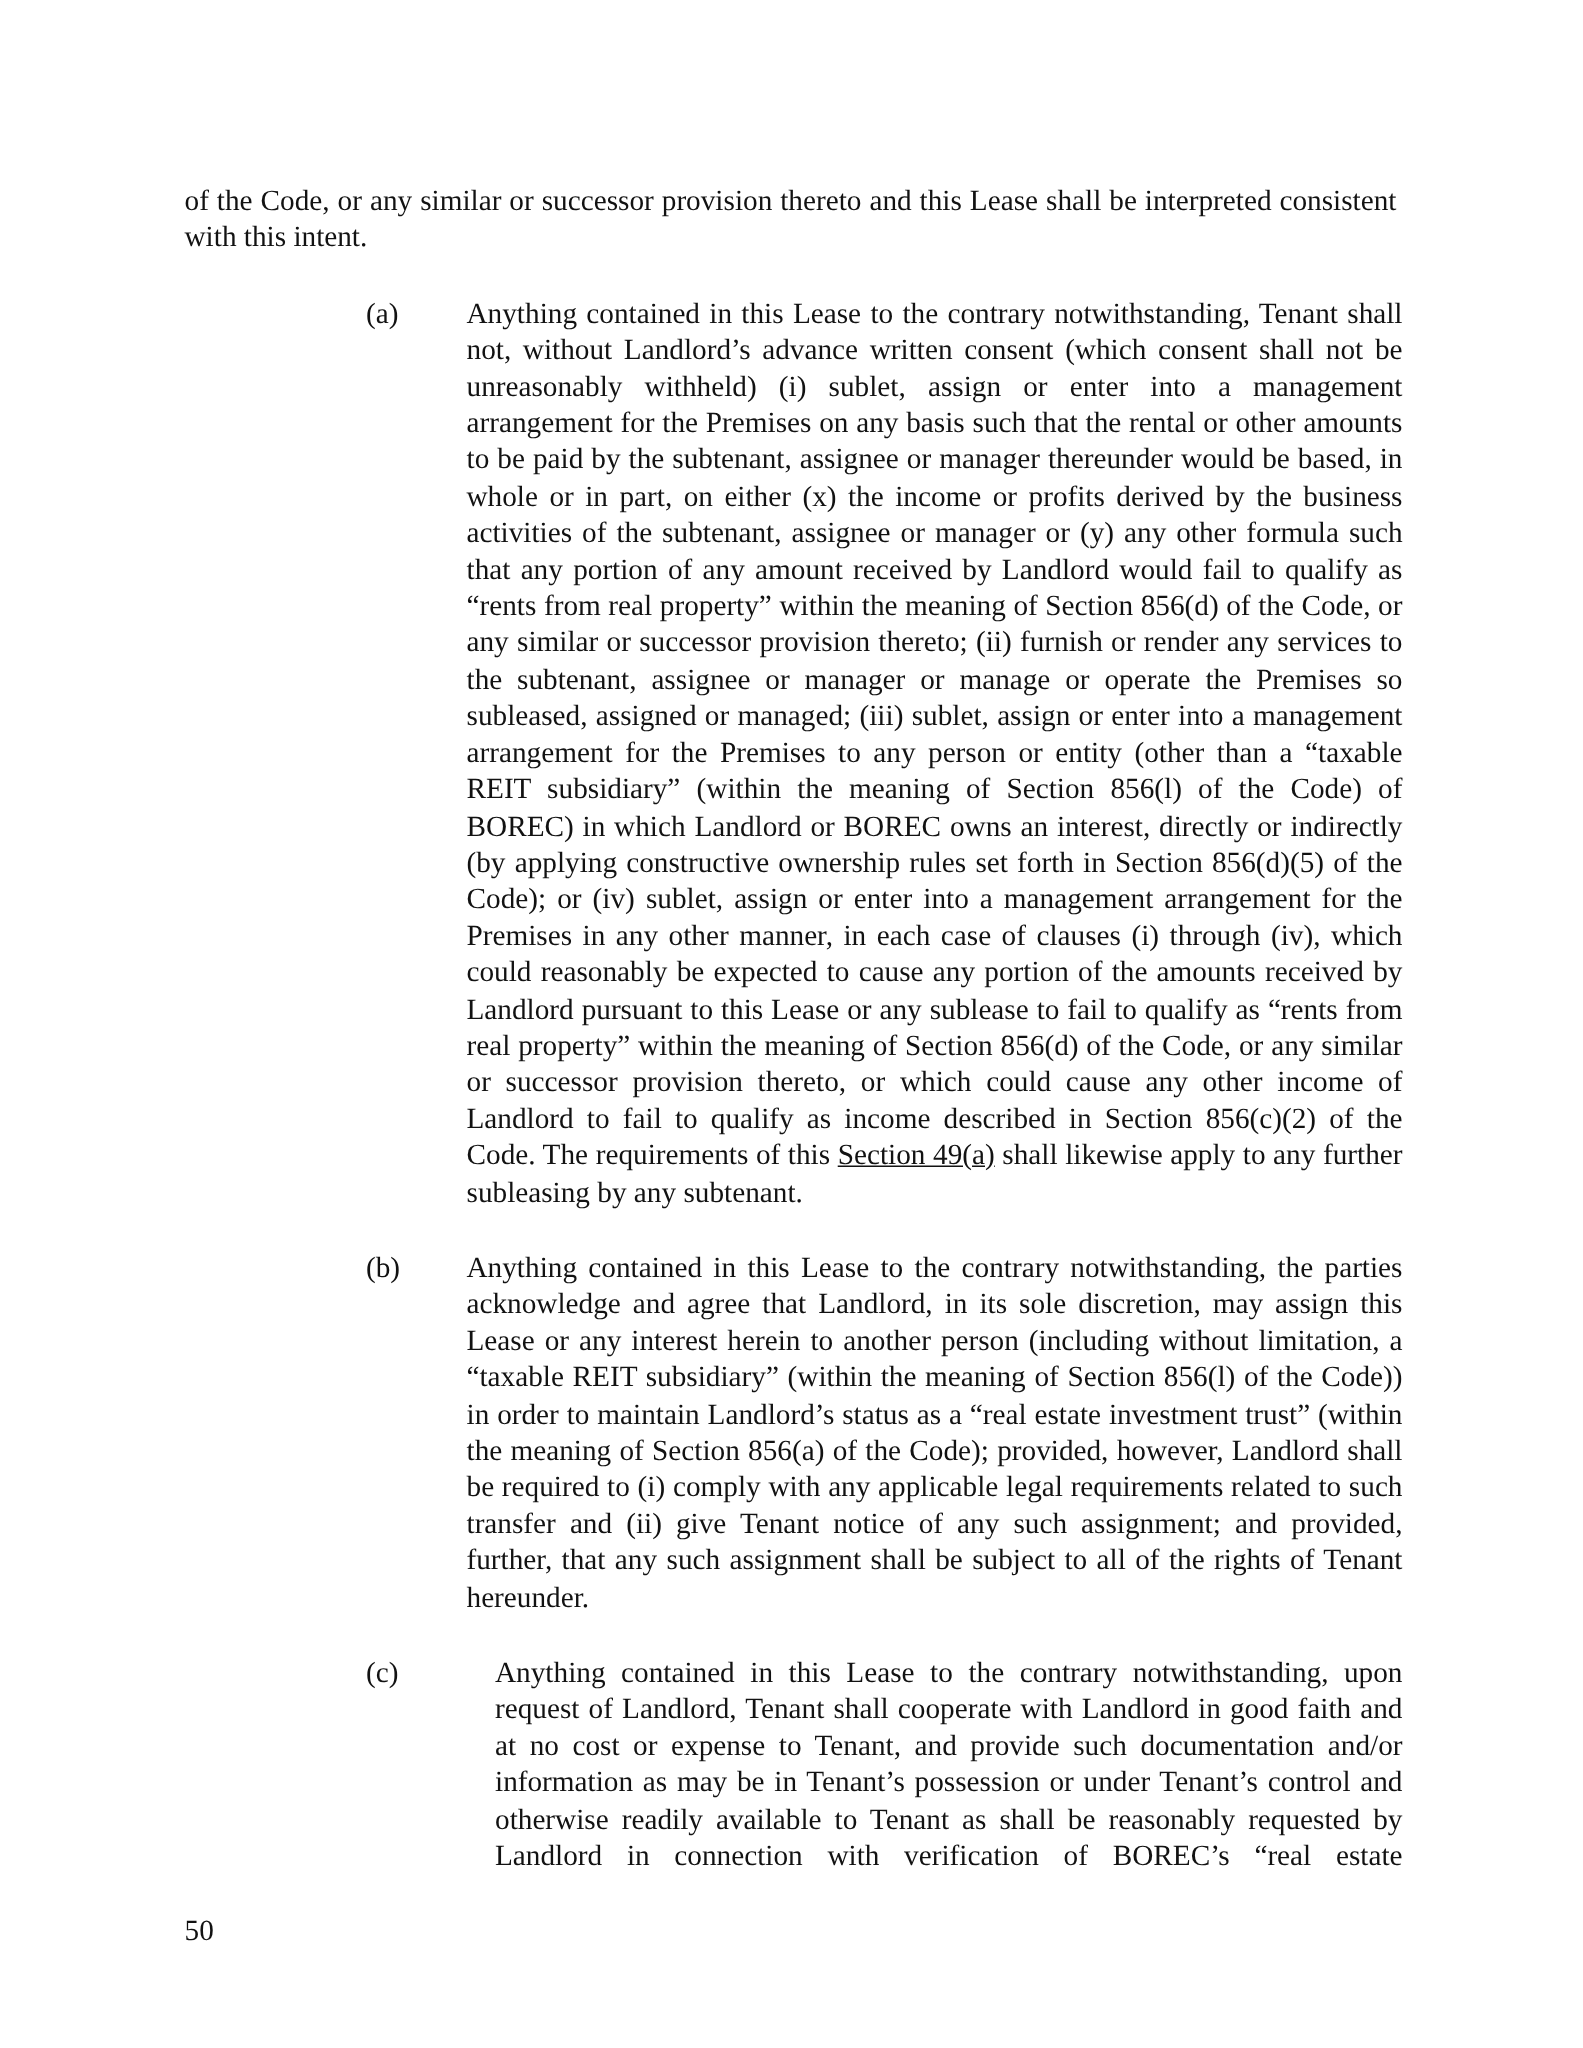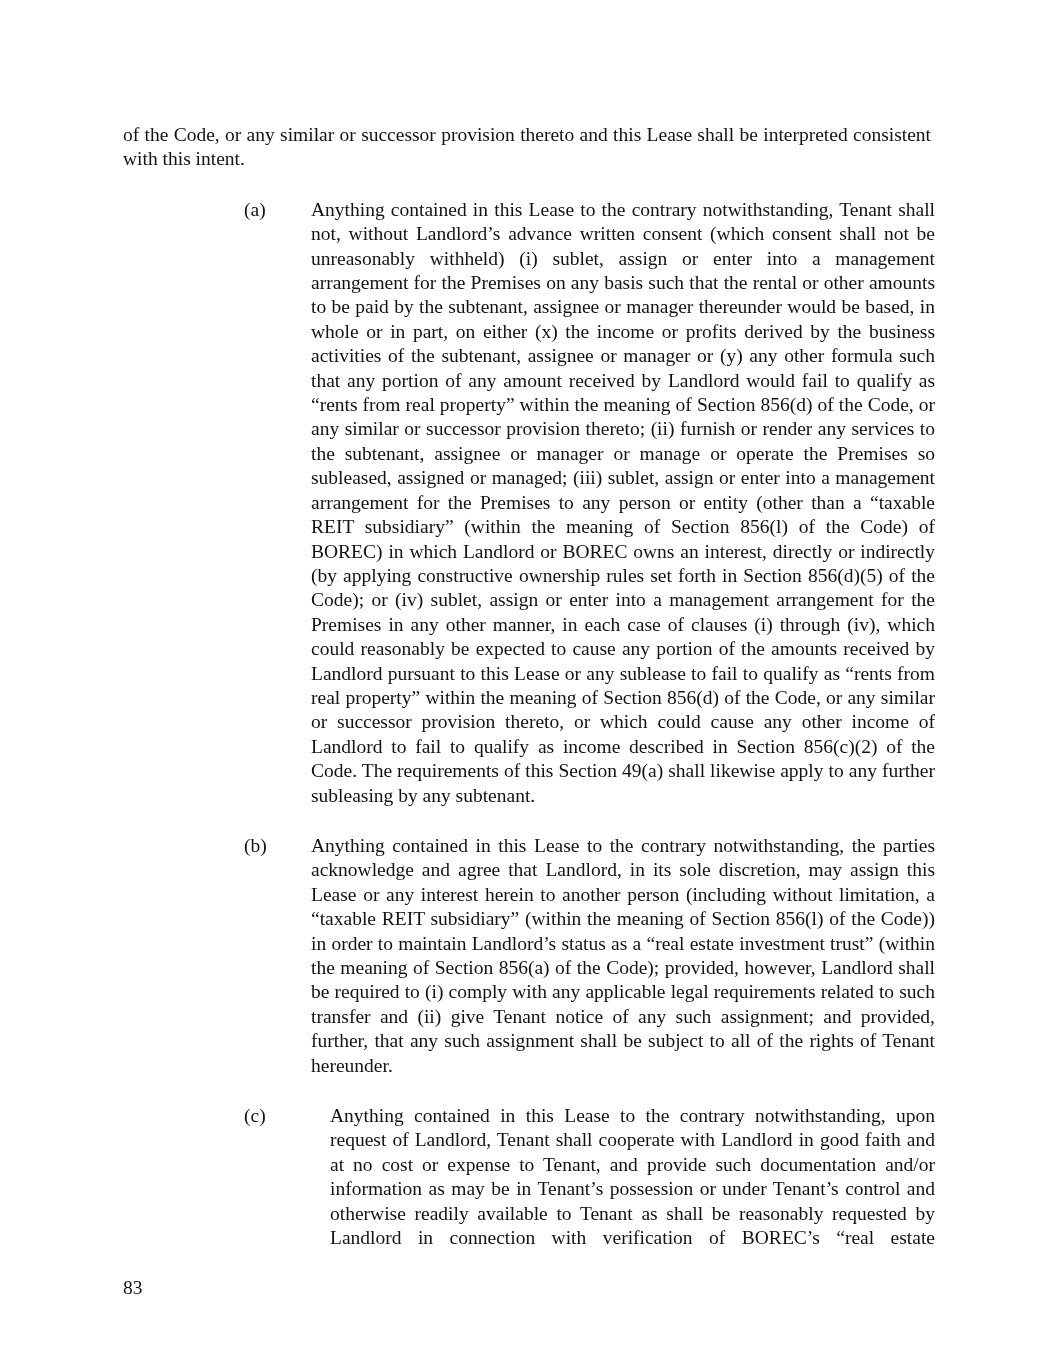--- a/index.html
+++ b/index.html
@@ -48,20 +48,21 @@
     flex: 1;
     font-size: 19.5px;
     line-height: 24.4px;
     text-align: justify;
   }
   .clause-text.continues {
     text-align-last: justify;
     margin-left: 19px;
   }
   .section-ref {
+    text-decoration: underline;
     color: inherit;
   }
   .page-number {
     position: absolute;
     left: 123px;
     top: 1276px;
     font-size: 19.5px;
     line-height: 24.4px;
   }
 </style>
@@ -83,15 +84,15 @@
     <div class="clause-label">(b)</div>
     <p class="clause-text">Anything contained in this Lease to the contrary notwithstanding, the parties acknowledge and agree that Landlord, in its sole discretion, may assign this Lease or any interest herein to another person (including without limitation, a “taxable REIT subsidiary” (within the meaning of Section 856(l) of the Code)) in order to maintain Landlord’s status as a “real estate investment trust” (within the meaning of Section 856(a) of the Code); provided, however, Landlord shall be required to (i) comply with any applicable legal requirements related to such transfer and (ii) give Tenant notice of any such assignment; and provided, further, that any such assignment shall be subject to all of the rights of Tenant hereunder.</p>
   </div>
 
   <div class="clause">
     <div class="clause-indent"></div>
     <div class="clause-label">(c)</div>
     <p class="clause-text continues">Anything contained in this Lease to the contrary notwithstanding, upon request of Landlord, Tenant shall cooperate with Landlord in good faith and at no cost or expense to Tenant, and provide such documentation and/or information as may be in Tenant’s possession or under Tenant’s control and otherwise readily available to Tenant as shall be reasonably requested by Landlord in connection with verification of BOREC’s “real estate</p>
   </div>
 
-  <div class="page-number">83</div>
+  <div class="page-number">50</div>
 
 </div>
 
 </body></html>

